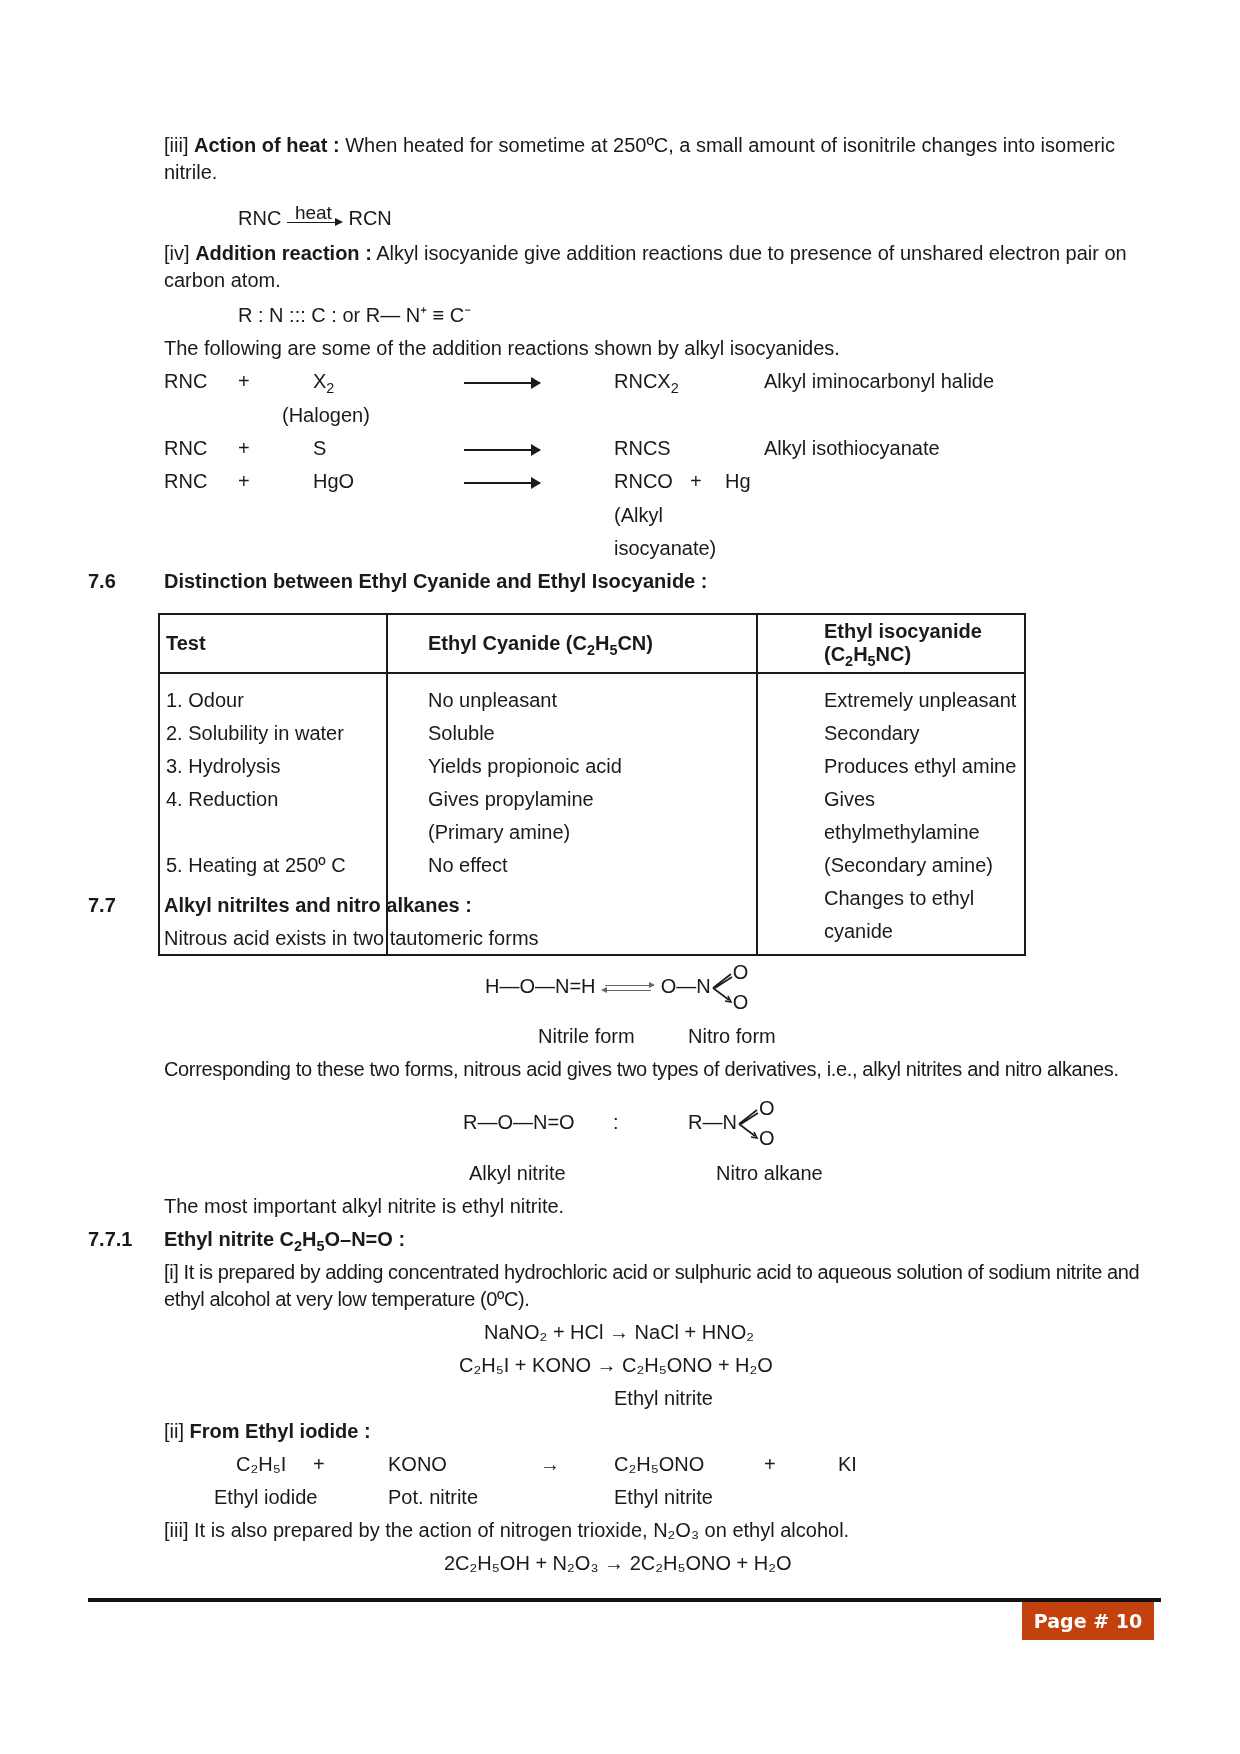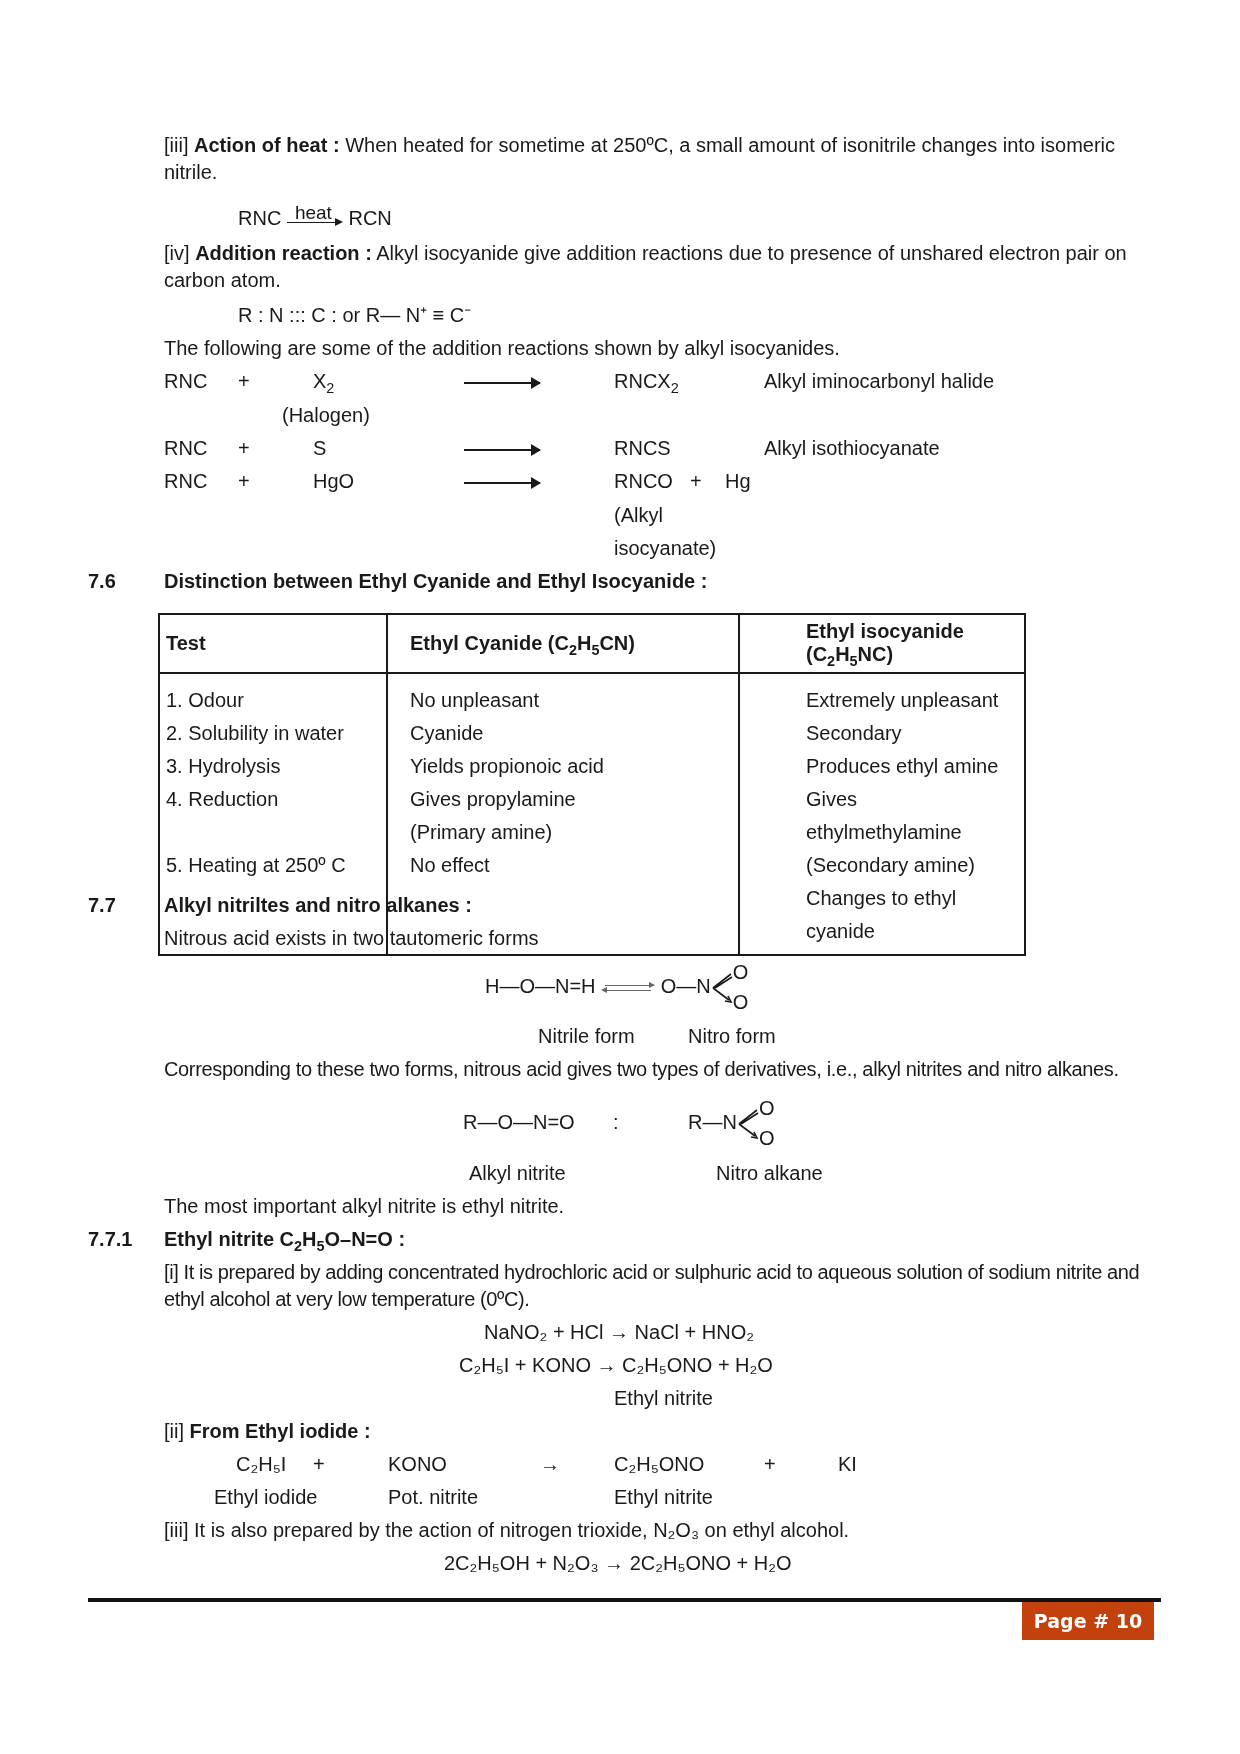--- a/index.html
+++ b/index.html
@@ -14,21 +14,21 @@
                  border-left: 10px solid #1a1a1a; border-top: 6px solid transparent; border-bottom: 6px solid transparent; }
   .harrow { display:inline-block; position:relative; width:56px; height:24px; vertical-align: middle; }
   .harrow .line { position:absolute; left:0; right:6px; top:14px; height:1.5px; background:#1a1a1a; }
   .harrow .head { position:absolute; right:0; top:10px; border-left:8px solid #1a1a1a; border-top:4px solid transparent; border-bottom:4px solid transparent; }
   .harrow .lbl { position:absolute; left:8px; top:-6px; font-size:19px; }
   table.cmp { position: absolute; left: 158px; top: 613px; width: 868px; border-collapse: collapse;
               border: 2px solid #1a1a1a; font-size: 20px; }
   table.cmp th { text-align: left; font-weight: bold; padding: 5px 6px 6px 6px; border: 2px solid #1a1a1a; height: 29px; }
   table.cmp td { vertical-align: top; padding: 10px 6px 6px 6px; border-left: 2px solid #1a1a1a; border-right: 2px solid #1a1a1a; line-height: 33px; }
   table.cmp .c1 { width: 214px; }
-  table.cmp .c2 { width: 322px; padding-left: 22px; }
+  table.cmp .c2 { width: 322px; padding-left: 40px; }
   table.cmp .c3 { padding-left: 66px; }
   .rule { position: absolute; left: 88px; top: 1598px; width: 1073px; height: 4px; background: #111; }
   .pageno { position: absolute; left: 1022px; top: 1602px; width: 132px; height: 38px; background: #c2410c; color: #fff;
             font-family: "DejaVu Sans", sans-serif; font-weight: bold; font-size: 19px; line-height: 38px; text-align: center; }
   .tiny-arrow { display:inline-block; position:relative; width:54px; height:20px; vertical-align:middle; }
   .tiny-arrow .l1 { position:absolute; left:4px; right:4px; top:7px; height:1px; background:#666; }
   .tiny-arrow .l2 { position:absolute; left:4px; right:4px; top:12px; height:1px; background:#666; }
   .tiny-arrow .h1 { position:absolute; right:0; top:4px; border-left:6px solid #666; border-top:3px solid transparent; border-bottom:3px solid transparent; }
   .tiny-arrow .h2 { position:absolute; left:0; top:9px; border-right:6px solid #666; border-top:3px solid transparent; border-bottom:3px solid transparent; }
   .nitro { display:inline-block; position:relative; width:34px; height:40px; vertical-align: middle; }
@@ -108,21 +108,21 @@
       <td class="c1">
         <div>1. Odour</div>
         <div>2. Solubility in water</div>
         <div>3.  Hydrolysis</div>
         <div>4. Reduction</div>
         <div style="height:33px;"></div>
         <div>5. Heating at 250º C</div>
       </td>
       <td class="c2">
         <div>No unpleasant</div>
-        <div>Cyanide</div>
+        <div>Soluble</div>
         <div>Yields propionoic acid</div>
         <div>Gives propylamine</div>
         <div>(Primary amine)</div>
         <div>No effect</div>
       </td>
       <td class="c3">
         <div>Extremely unpleasant</div>
         <div>Secondary</div>
         <div>Produces ethyl amine</div>
         <div>Gives ethylmethylamine</div>

